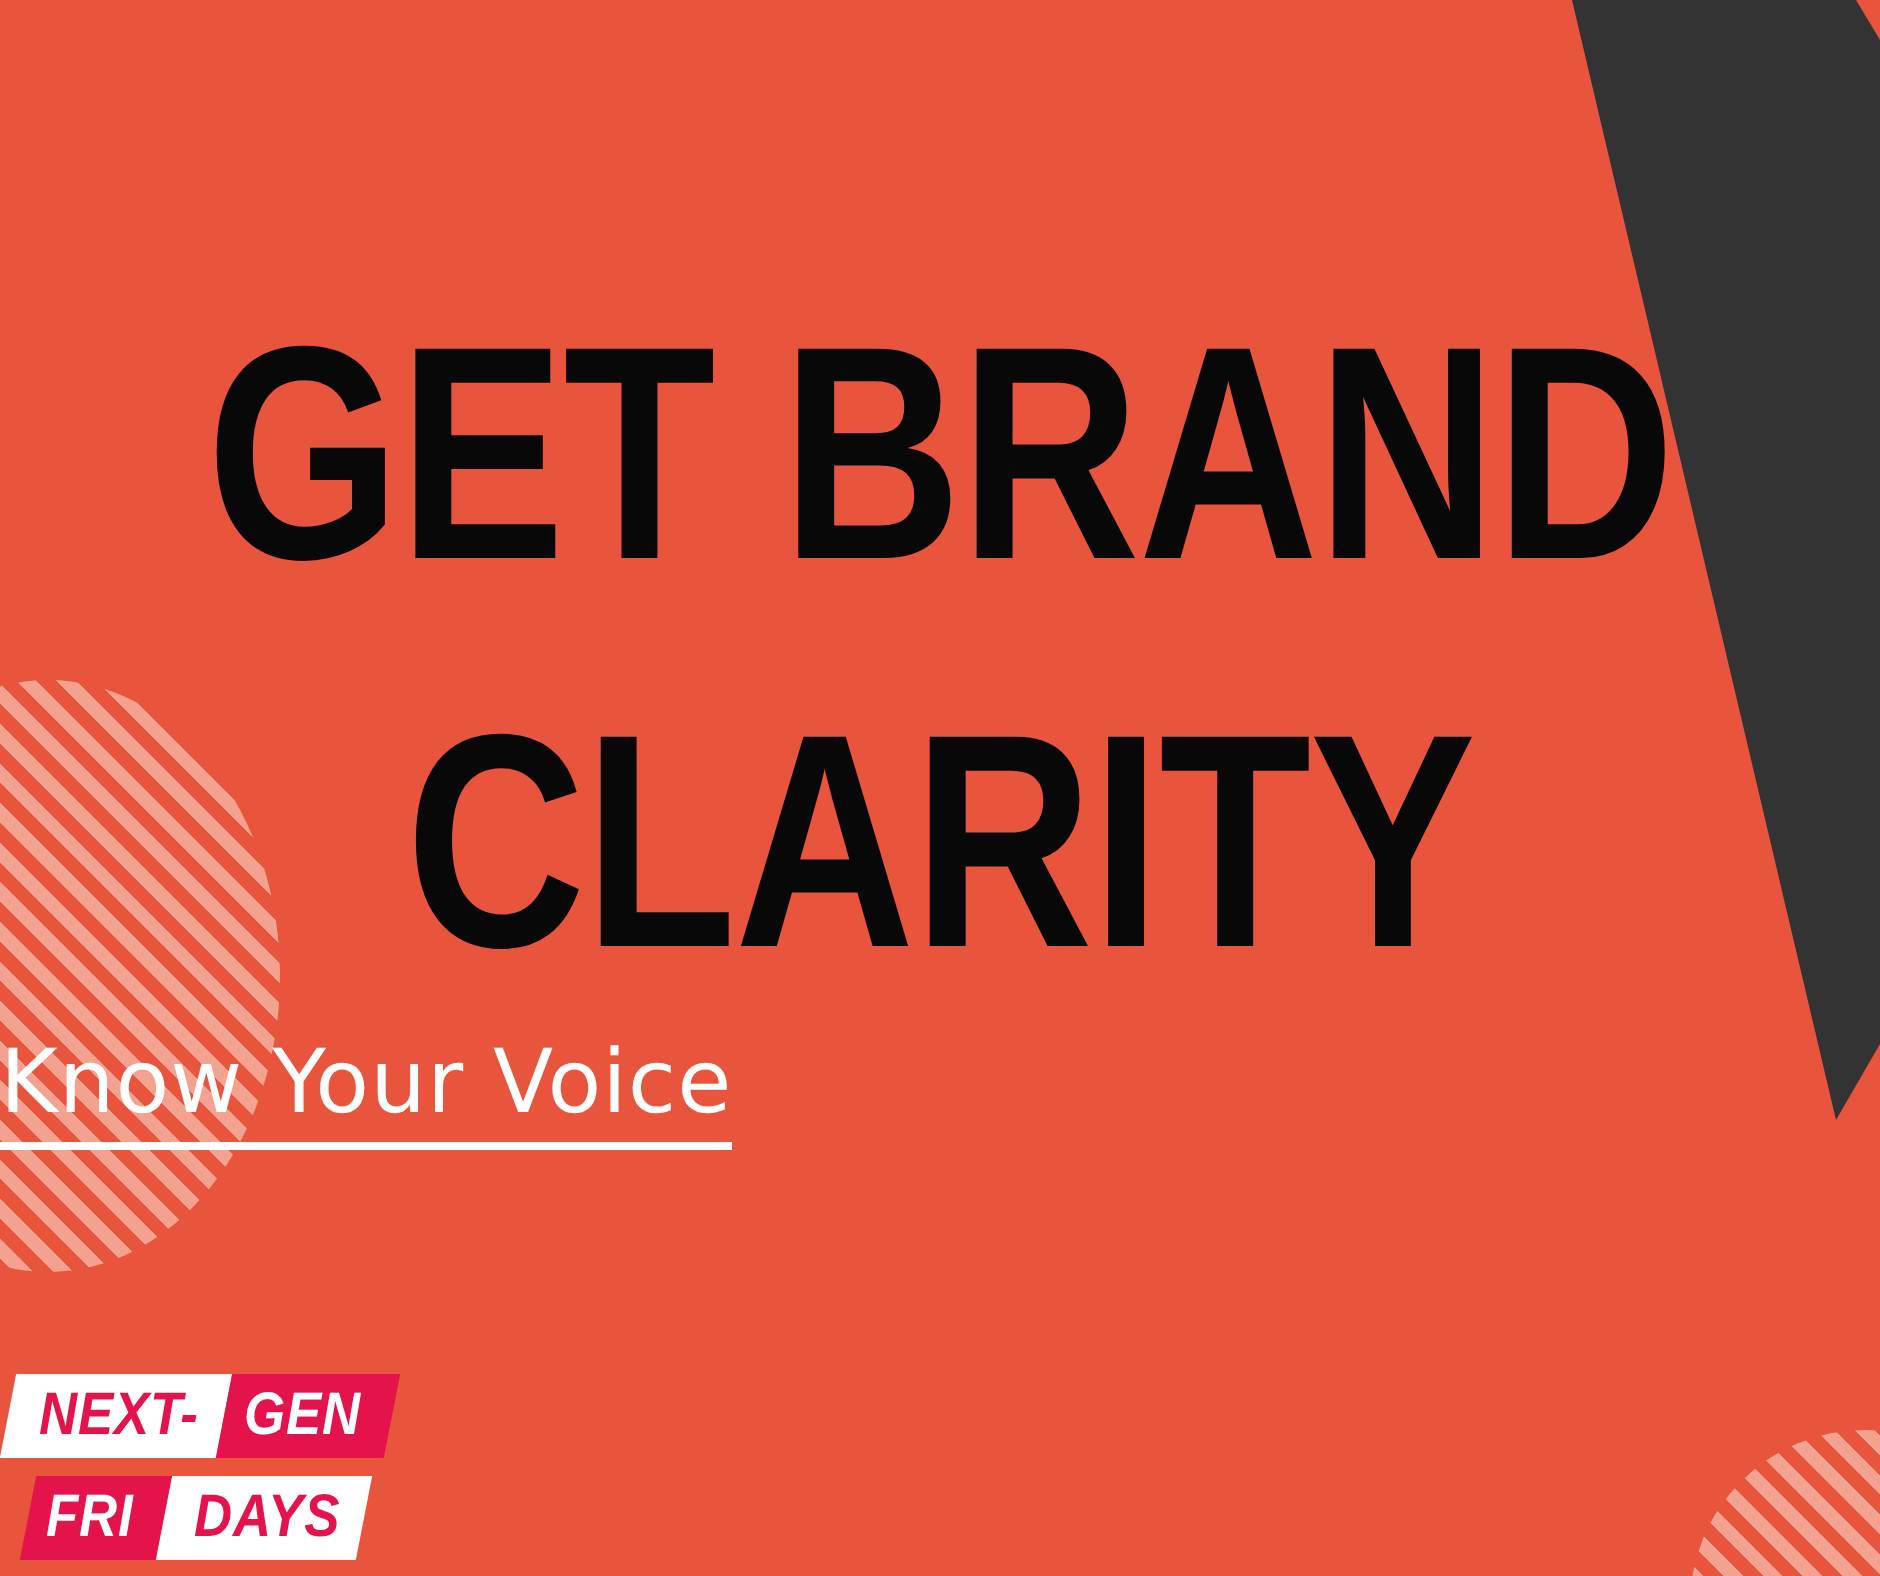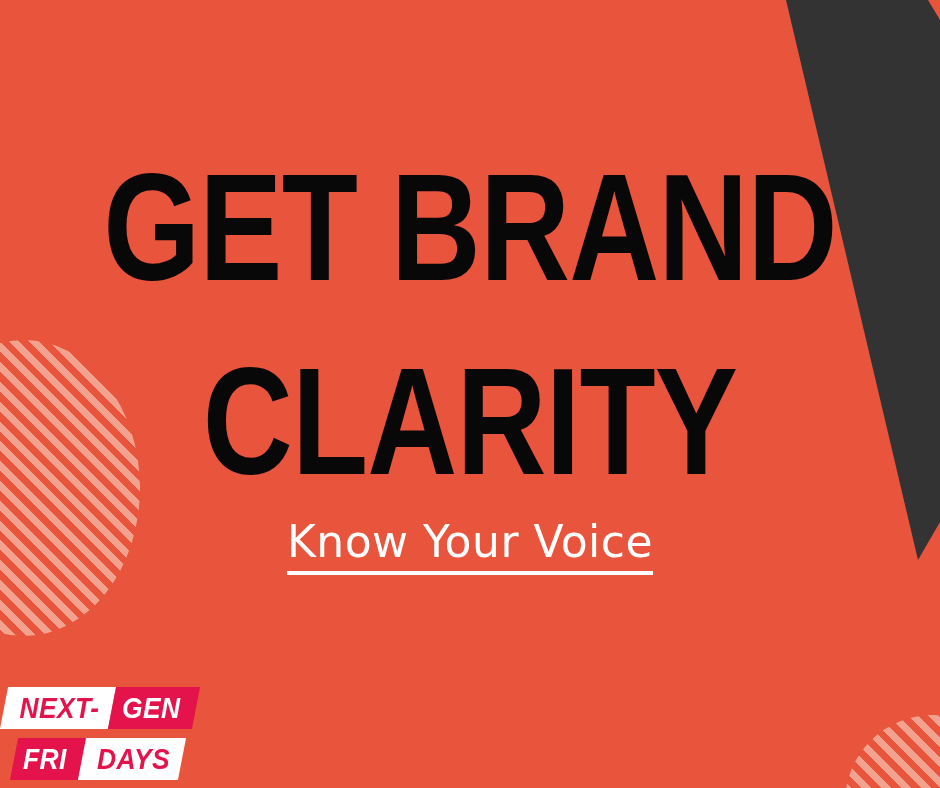--- a/index.html
+++ b/index.html
@@ -79,21 +79,20 @@
     white-space: nowrap;
   }
   .headline.line1 { top: 158px; }
   .headline.line2 { top: 352px; }
 
   .subtitle {
     position: absolute;
     left: 0;
     top: 516px;
     width: 940px;
-    text-align: center;
     color: #FFFFFF;
     font-family: "DejaVu Sans", sans-serif;
     font-weight: 500;
     font-size: 44px;
     letter-spacing: 0.5px;
     white-space: nowrap;
   }
   .subtitle .sub-inner {
     display: inline-block;
     border-bottom: 4px solid #FFFFFF;

